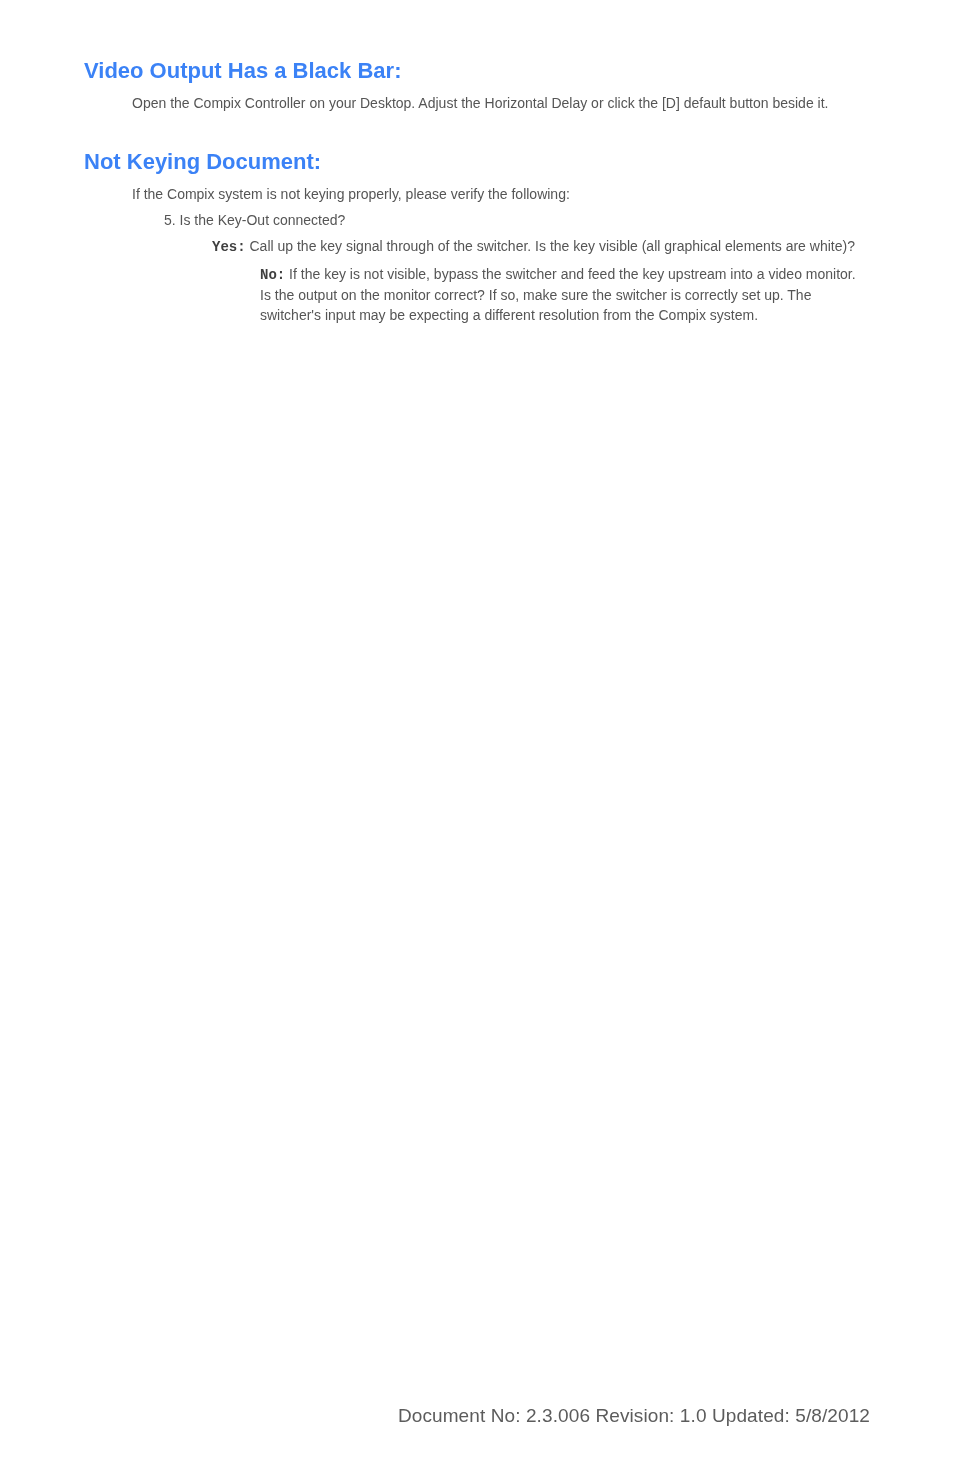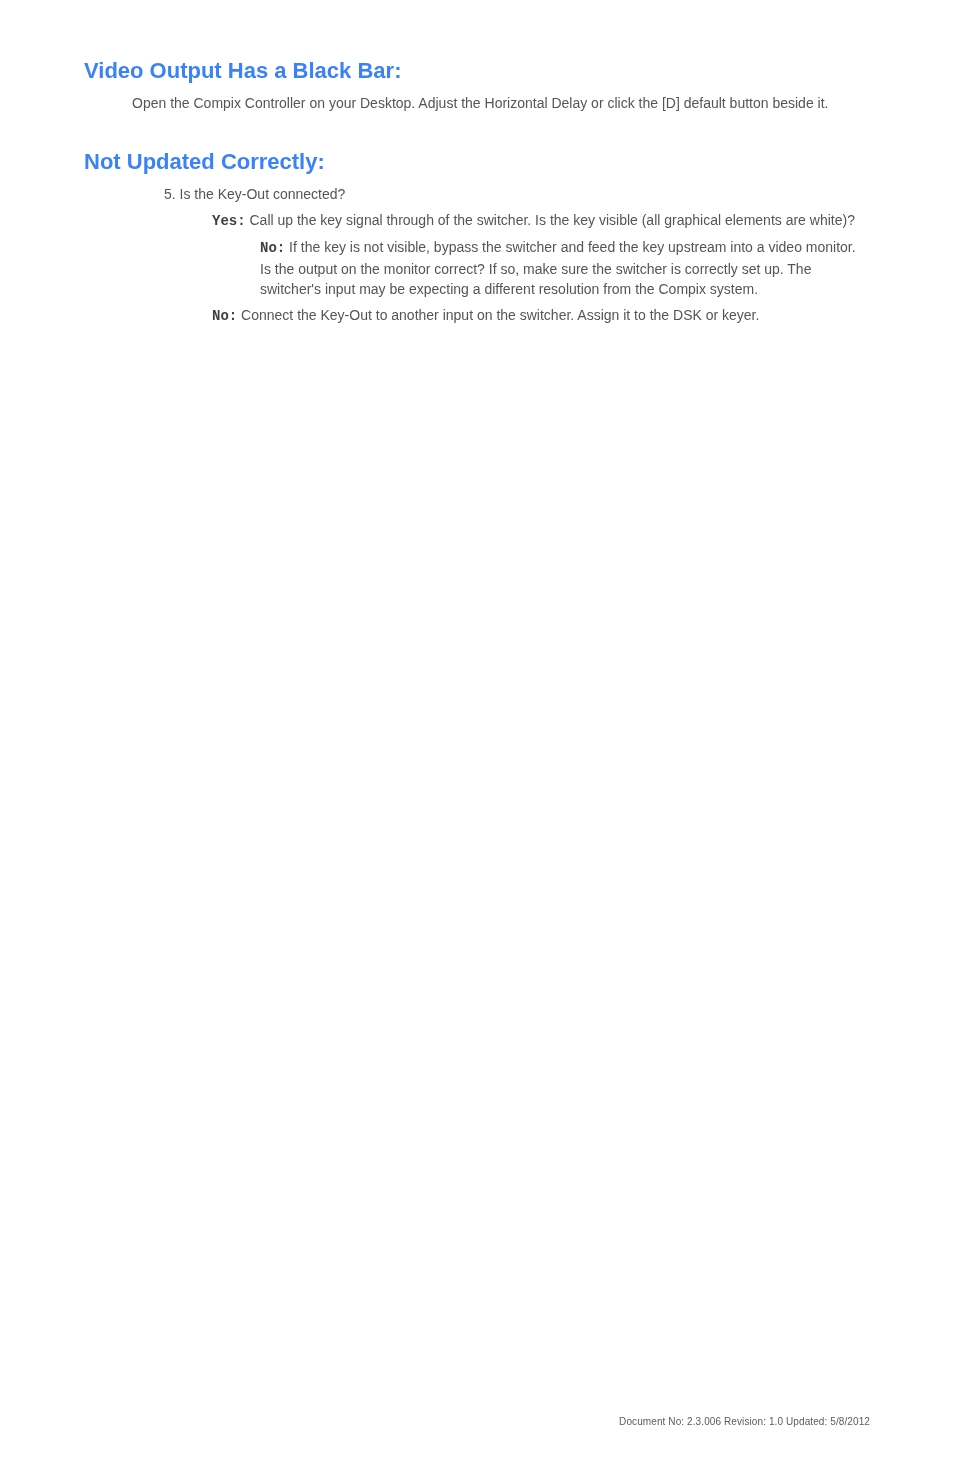--- a/index.html
+++ b/index.html
@@ -8,44 +8,42 @@
   .section-heading { font-weight: bold; font-size: 22px; color: #3b82f6; line-height: 1.4; }
   .body-text { font-size: 14px; color: #555555; line-height: 1.45; }
   .indent-1 { margin-left: 48px; }
   .indent-2 { margin-left: 80px; }
   .indent-3 { margin-left: 128px; }
   .indent-4 { margin-left: 176px; }
   .block { margin-bottom: 0; }
   .gap-top-small { margin-top: 6px; }
   .gap-top-med { margin-top: 34px; }
   .bold-inline { font-weight: bold; color: #3f3f3f; font-family: Liberation Mono, monospace; }
-  .footer { position: absolute; bottom: 48px; right: 84px; font-size: 10px; color: #5c5c5c; letter-spacing: 0.1px; }
+  .footer { position: absolute; bottom: 48px; right: 84px; font-size: 19px; color: #5c5c5c; letter-spacing: 0.1px; }
 </style>
 </head>
 <body>
 
 <div class="page">
 
   <div class="block">
     <div class="section-heading">Video Output Has a Black Bar:</div>
     <div class="body-text indent-1 gap-top-small">Open the Compix Controller on your Desktop. Adjust the Horizontal Delay or click the [D] default button beside it.</div>
   </div>
 
   <div class="block gap-top-med">
-    <div class="section-heading">Not Updated Correctly:</div>
+    <div class="section-heading">Not Keying Document:</div>
+    <div class="body-text indent-1 gap-top-small">If the Compix system is not keying properly, please verify the following:</div>
     <div class="body-text indent-2 gap-top-small">5. Is the Key-Out connected?</div>
 
     <div class="body-text indent-3 gap-top-small">
       <span class="bold-inline">Yes:</span><span> Call up the key signal through of the switcher. Is the key visible (all graphical elements are white)?</span>
     </div>
 
     <div class="body-text indent-4 gap-top-small">
       <span class="bold-inline">No:</span><span> If the key is not visible, bypass the switcher and feed the key upstream into a video monitor. Is the output on the monitor correct? If so, make sure the switcher is correctly set up. The switcher's input may be expecting a different resolution from the Compix system.</span>
     </div>
 
 
-    <div class="body-text indent-3 gap-top-small">
-      <span class="bold-inline">No:</span><span> Connect the Key-Out to another input on the switcher. Assign it to the DSK or keyer.</span>
-    </div>
   </div>
 
   <div class="footer">Document No: 2.3.006   Revision: 1.0   Updated: 5/8/2012</div>
 </div>
 
 </body></html>

